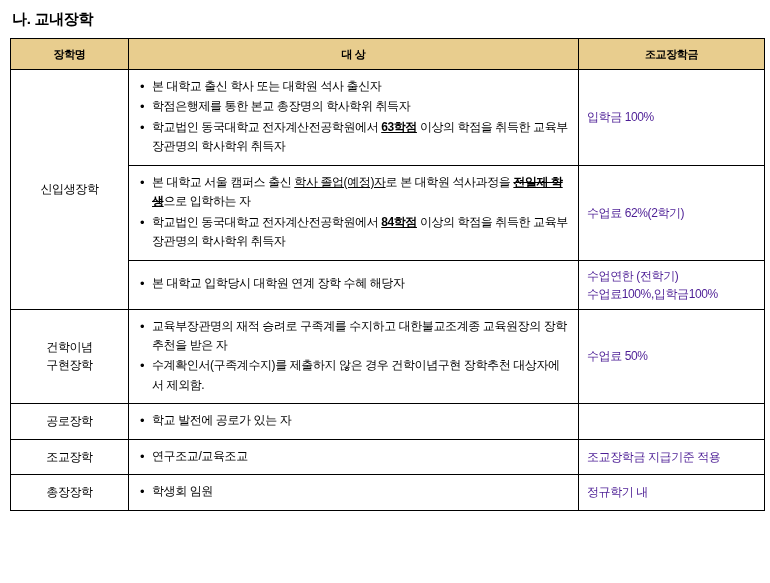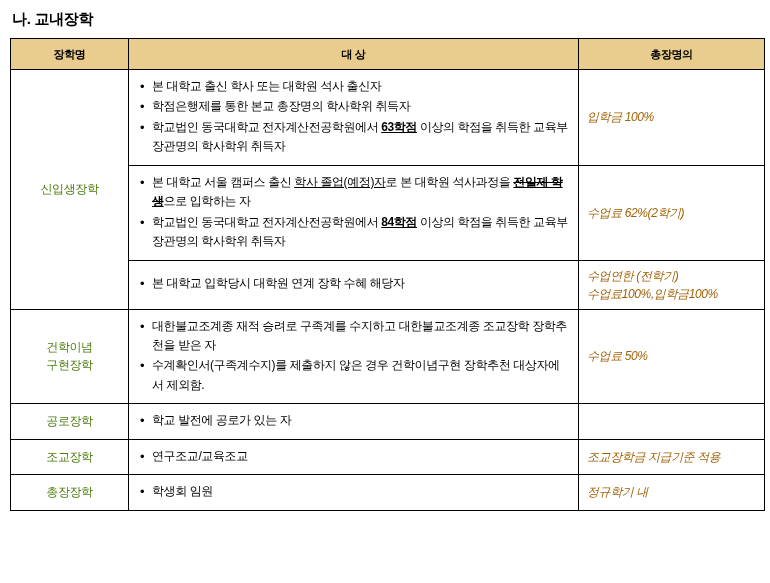--- a/index.html
+++ b/index.html
@@ -53,33 +53,32 @@
     padding: 2px 0;
     font-size: 11px;
   }
   .head-spaced {
     letter-spacing: 5px;
     padding-left: 5px;
     margin-top: 38px;
   }
   td.name {
     text-align: center;
-    color: #4d7c0f;
+    color: #000000;
     padding: 4px 2px;
     line-height: 1.5;
   }
   td.target {
     padding: 7px 8px 7px 10px;
     line-height: 1.62;
   }
   td.amount {
     padding: 6px 6px 6px 8px;
     line-height: 1.5;
-    color: #a16207;
-    font-style: italic;
+    color: #4c1d95;
   }
   ul.bullets {
     margin: 0;
     padding: 0;
     list-style: none;
   }
   ul.bullets li {
     position: relative;
     padding-left: 13px;
     margin: 0 0 1px 0;
@@ -106,21 +105,21 @@
   <table class="scholarship">
     <colgroup>
       <col class="c1">
         <col class="c2">
         <col class="c3">
     </colgroup>
     <thead>
       <tr>
         <th>장학명</th>
         <th class="head-spaced">대 상</th>
-        <th>총장명의</th>
+        <th>조교장학금</th>
       </tr>
     </thead>
     <tbody>
 
       <tr>
         <td class="name" rowspan="3">신입생장학</td>
         <td class="target">
           <ul class="bullets">
             <li>본 대학교 출신 학사 또는 대학원 석사 출신자</li>
             <li>학점은행제를 통한 본교 총장명의 학사학위 취득자</li>
@@ -151,21 +150,21 @@
         <td class="amount">
           <span class="amount-line">수업연한 (전학기)</span>
           <span class="amount-line">수업료100%,입학금100%</span>
         </td>
       </tr>
 
       <tr>
         <td class="name">건학이념<br>구현장학</td>
         <td class="target">
           <ul class="bullets">
-            <li>대한불교조계종 재적 승려로 구족계를 수지하고 대한불교조계종 조교장학 장학추천을 받은 자</li>
+            <li>교육부장관명의 재적 승려로 구족계를 수지하고 대한불교조계종 교육원장의 장학추천을 받은 자</li>
             <li>수계확인서(구족계수지)를 제출하지 않은 경우 건학이념구현 장학추천 대상자에서 제외함.</li>
           </ul>
         </td>
         <td class="amount">
           <span class="amount-line">수업료 50%</span>
         </td>
       </tr>
 
       <tr>
         <td class="name">공로장학</td>

